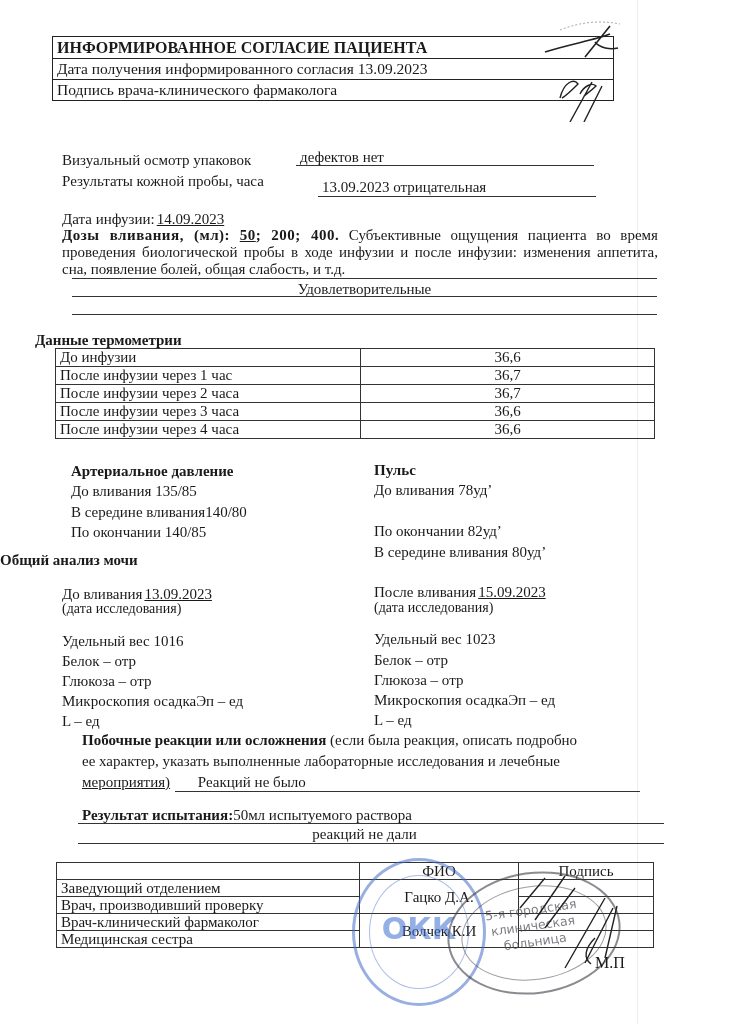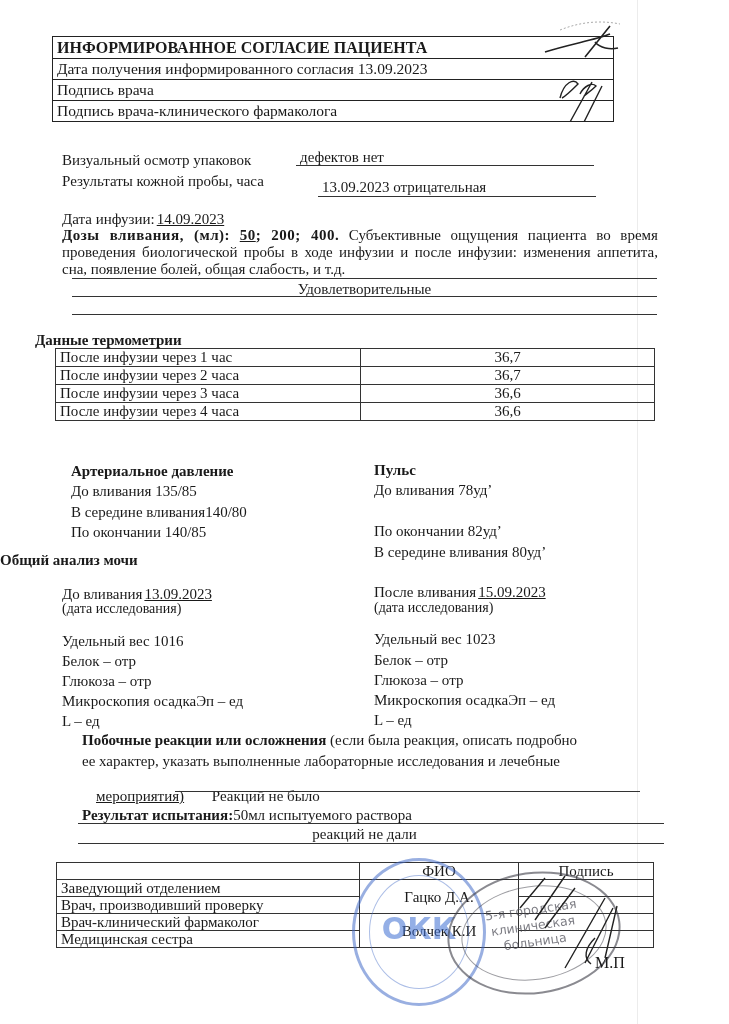--- a/index.html
+++ b/index.html
@@ -46,21 +46,20 @@
   .sig-svg { position:absolute; }
 </style>
 </head>
 <body>
 
 <div class="faint-line"></div>
 
 <div class="hbox">
   <div class="row">ИНФОРМИРОВАННОЕ СОГЛАСИЕ ПАЦИЕНТА</div>
   <div class="row">Дата получения информированного согласия 13.09.2023</div>
-  <div class="row">Подпись врача</div>
   <div class="row">Подпись врача-клинического фармаколога</div>
 </div>
 
 <svg class="sig-svg" style="left:540px;top:12px;" width="90" height="110">
   <path d="M5 40 C30 32,55 28,70 22 M45 45 L70 14 M55 30 C60 36,70 38,78 36" stroke="#222" stroke-width="1.6" fill="none"></path>
   <path d="M20 18 C40 10,60 8,80 12" stroke="#aaa" stroke-width="1" stroke-dasharray="2,2" fill="none"></path>
   <path d="M20 86 C24 70,34 66,38 72 C30 80,26 84,22 86 M40 82 C44 74,52 70,56 74 C50 80,46 82,44 84 M30 110 L52 70 M44 110 L62 74" stroke="#222" stroke-width="1.4" fill="none"></path>
 </svg>
 
 <div class="txt" style="left:62px;top:151px;">Визуальный осмотр упаковок</div>
@@ -81,20 +80,24 @@
   <span>Субъективные ощущения пациента во время проведения биологической пробы в ходе инфузии и после инфузии: изменения аппетита, сна, появление болей, общая слабость, и т.д.</span>
 </div>
 <div class="line" style="left:72px;top:278px;width:585px;"></div>
 <div class="txt" style="left:0;width:729px;text-align:center;top:280px;">Удовлетворительные</div>
 <div class="line" style="left:72px;top:296px;width:585px;"></div>
 <div class="line" style="left:72px;top:314px;width:585px;"></div>
 
 <div class="ttitle">Данные термометрии</div>
 <table class="therm">
   <tbody>
+    <tr>
+        <td>До инфузии</td>
+        <td class="v">36,6</td>
+      </tr>
     <tr>
         <td>После инфузии через 1 час</td>
         <td class="v">36,7</td>
       </tr>
     <tr>
         <td>После инфузии через 2 часа</td>
         <td class="v">36,7</td>
       </tr>
     <tr>
         <td>После инфузии через 3 часа</td>
@@ -136,21 +139,21 @@
 <div class="txt" style="left:374px;top:630px;">Удельный вес 1023</div>
 <div class="txt" style="left:374px;top:651px;">Белок – отр</div>
 <div class="txt" style="left:374px;top:671px;">Глюкоза – отр</div>
 <div class="txt" style="left:374px;top:691px;">Микроскопия осадкаЭп – ед</div>
 <div class="txt" style="left:374px;top:711px;">L – ед</div>
 
 <div class="txt" style="left:82px;top:731px;">
   <b>Побочные реакции или осложнения</b><span> (если была реакция, описать подробно</span>
 </div>
 <div class="txt" style="left:82px;top:752px;">ее характер, указать выполненные лабораторные исследования и лечебные</div>
-<div class="txt" style="left:96px;top:773px;margin-top:14px;">
+<div class="txt" style="left:82px;top:773px;">
   <span class="u">мероприятия)</span>
   <span style="padding-left:24px;">Реакций не было</span>
 </div>
 <div class="line" style="left:175px;top:791px;width:465px;"></div>
 
 <div class="txt" style="left:82px;top:806px;">
   <b>Результат испытания:</b><span>50мл испытуемого раствора</span>
 </div>
 <div class="line" style="left:78px;top:823px;width:586px;"></div>
 <div class="txt" style="left:0;width:729px;text-align:center;top:825px;">реакций не дали</div>

